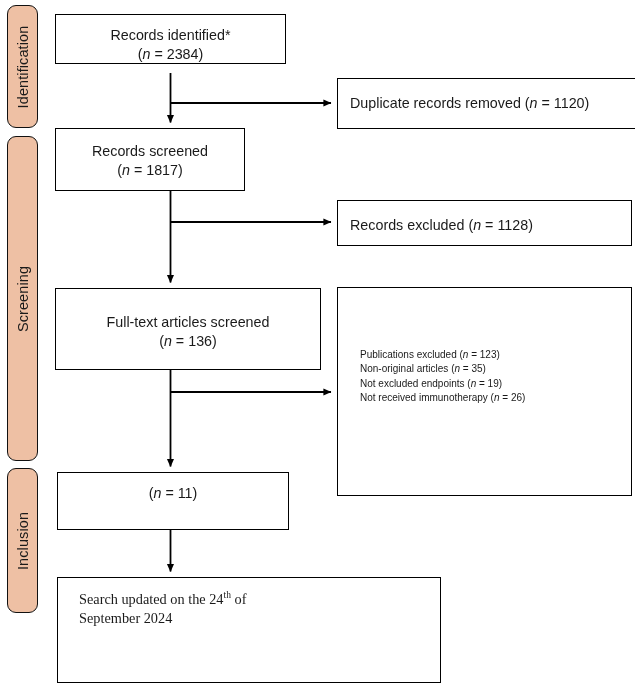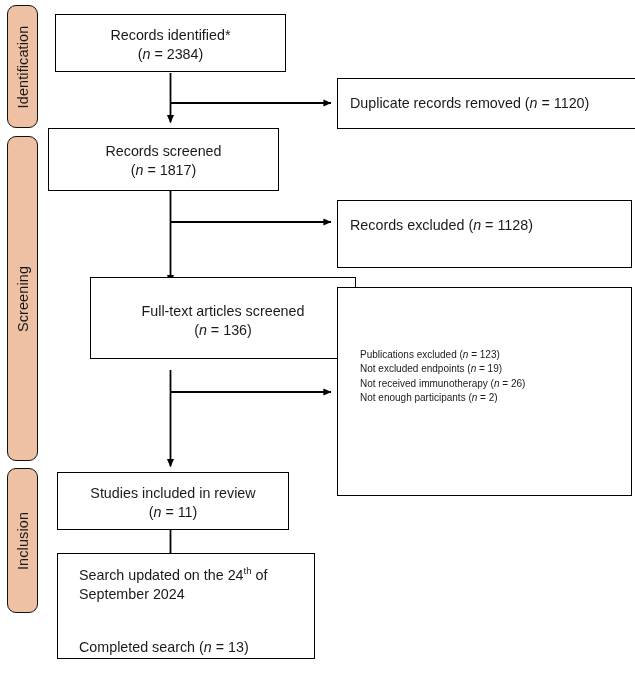--- a/index.html
+++ b/index.html
@@ -64,87 +64,83 @@
   </div>
 
   <div class="phase" style="left:7px;top:136px;width:31px;height:325px;">
     <span class="plabel">Screening</span>
   </div>
 
   <div class="phase" style="left:7px;top:468px;width:31px;height:145px;">
     <span class="plabel">Inclusion</span>
   </div>
 
-  <div class="box" style="left:55px;top:14px;width:231px;height:58px;">
+  <div class="box" style="left:55px;top:14px;width:231px;height:50px;">
     <div class="inner ctr pad" style="top:11px;">
       <div>Records identified*</div>
       <div>
         <span>(</span><span class="ital">n</span><span> = </span><span>2384</span><span>)</span>
       </div>
     </div>
   </div>
 
   <div class="box" style="left:337px;top:78px;width:311px;height:51px;">
     <div class="inner lft pad" style="top:15px;">
       <div>
         <span>Duplicate records removed (</span><span class="ital">n</span><span> = </span><span>1120</span><span>)</span>
       </div>
     </div>
   </div>
 
-  <div class="box" style="left:48px;top:128px;width:231px;height:63px;">
+  <div class="box" style="left:55px;top:128px;width:190px;height:63px;">
     <div class="inner ctr pad" style="top:13px;">
       <div>Records screened</div>
       <div>
         <span>(</span><span class="ital">n</span><span> = </span><span>1817</span><span>)</span>
       </div>
     </div>
   </div>
 
-  <div class="box" style="left:337px;top:200px;width:295px;height:68px;">
+  <div class="box" style="left:337px;top:200px;width:295px;height:46px;">
     <div class="inner lft pad" style="top:15px;">
       <div>
         <span>Records excluded (</span><span class="ital">n</span><span> = </span><span>1128</span><span>)</span>
       </div>
     </div>
   </div>
 
-  <div class="box" style="left:55px;top:277px;width:266px;height:82px;margin-left:35px;">
+  <div class="box" style="left:55px;top:288px;width:266px;height:82px;">
     <div class="inner ctr pad" style="top:24px;">
       <div>Full-text articles screened</div>
       <div>
         <span>(</span><span class="ital">n</span><span> = </span><span>136</span><span>)</span>
       </div>
     </div>
   </div>
 
   <div class="box" style="left:337px;top:287px;width:295px;height:209px;">
     <div class="exlist" id="exclusion-list">
         <div><span>Publications excluded (</span><span class="ital">n</span><span> = </span><span>123</span><span>)</span></div>
+        <div><span>Non-original articles (</span><span class="ital">n</span><span> = </span><span>35</span><span>)</span></div>
         <div><span>Not excluded endpoints (</span><span class="ital">n</span><span> = </span><span>19</span><span>)</span></div>
         <div><span>Not received immunotherapy (</span><span class="ital">n</span><span> = </span><span>26</span><span>)</span></div>
-        <div><span>Not enough participants (</span><span class="ital">n</span><span> = </span><span>2</span><span>)</span></div>
       </div>
   </div>
 
   <div class="box" style="left:57px;top:472px;width:232px;height:58px;">
     <div class="inner ctr pad" style="top:11px;">
-      <div>Studies included in review</div>
       <div>
         <span>(</span><span class="ital">n</span><span> = </span><span>11</span><span>)</span>
       </div>
     </div>
   </div>
 
-  <div class="box" style="left:57px;top:553px;width:258px;height:106px;">
+  <div class="box" style="left:57px;top:577px;width:384px;height:106px;font-family:Liberation Serif, serif;">
     <div class="inner lft" style="top:12px;padding:0 0 0 21px;">
       <div>
         <span>Search updated on the 24</span><sup>th</sup><span> of</span>
       </div>
       <div>September 2024</div>
       <div style="height:34px;"></div>
-      <div>
-        <span>Completed search  (</span><span class="ital">n</span><span> = </span><span>13</span><span>)</span>
-      </div>
     </div>
   </div>
 
 </div>
 
 </body></html>

